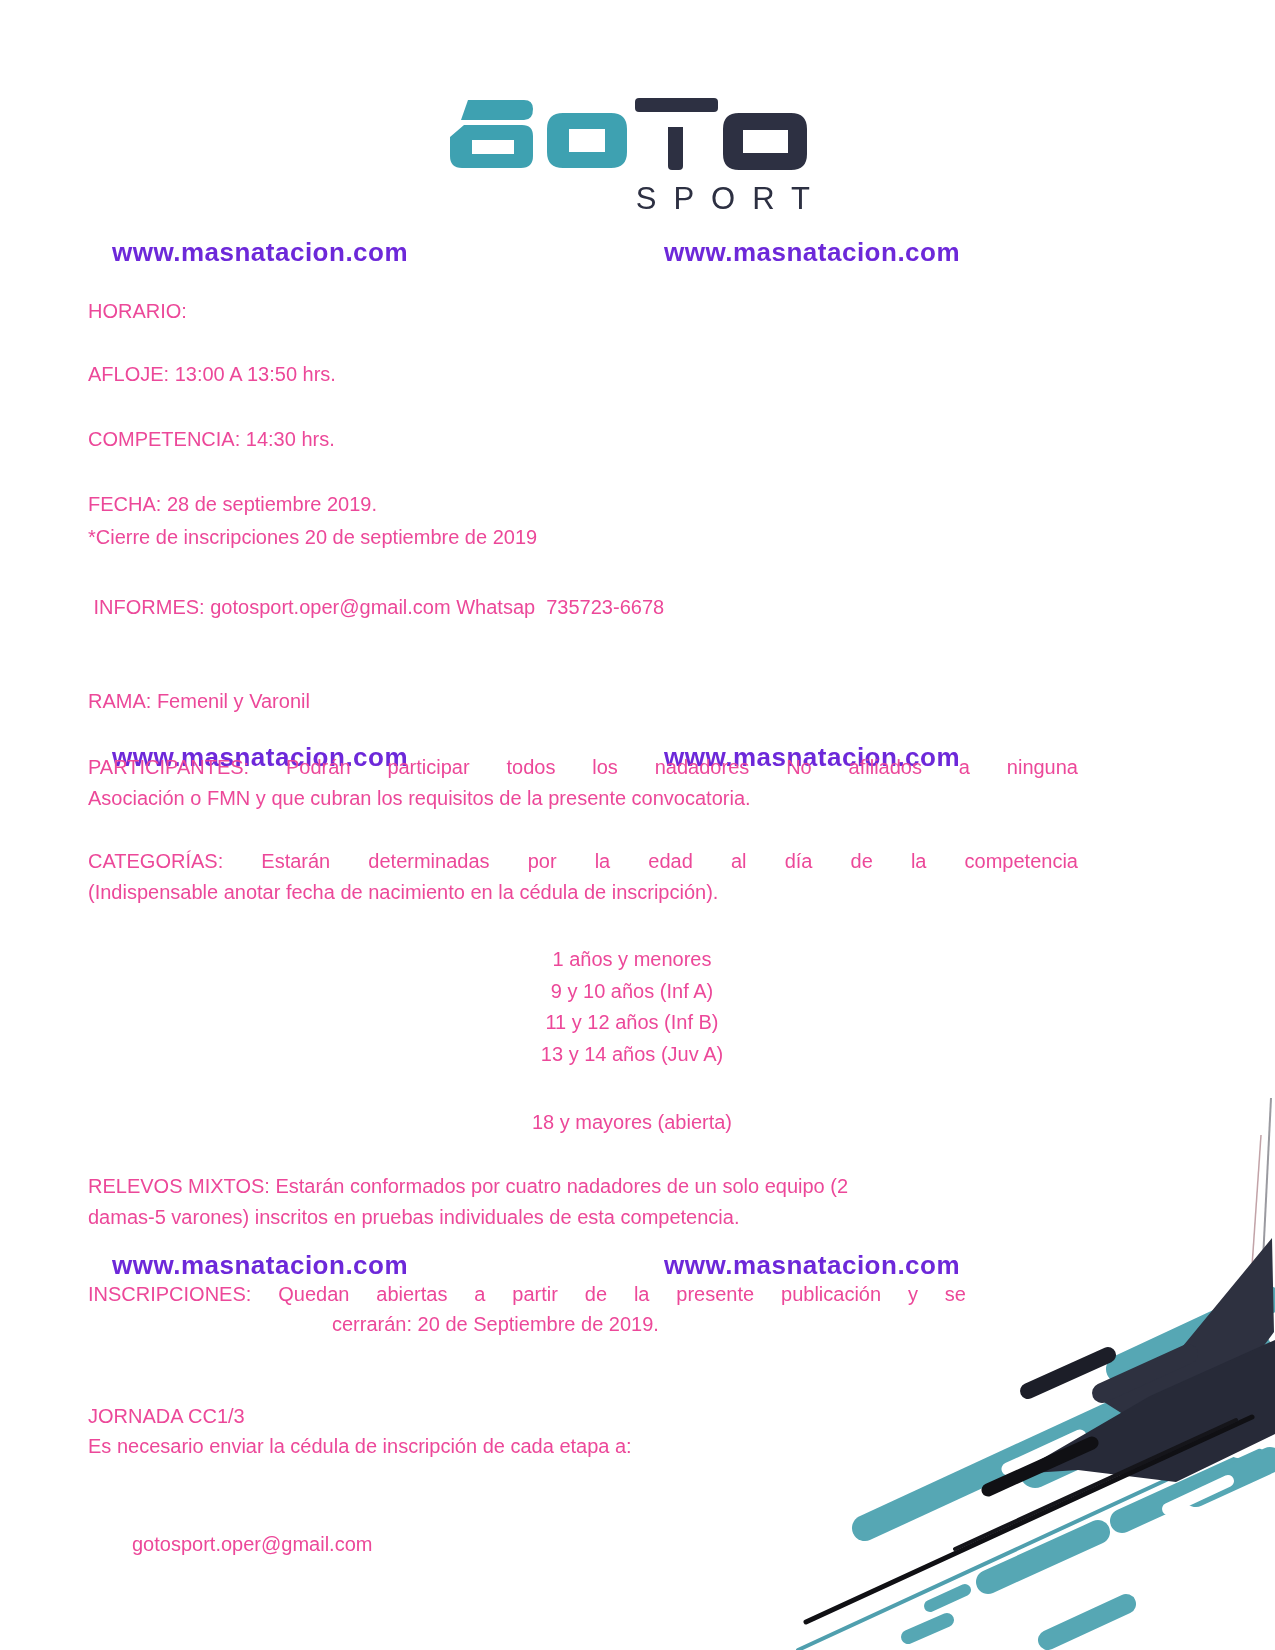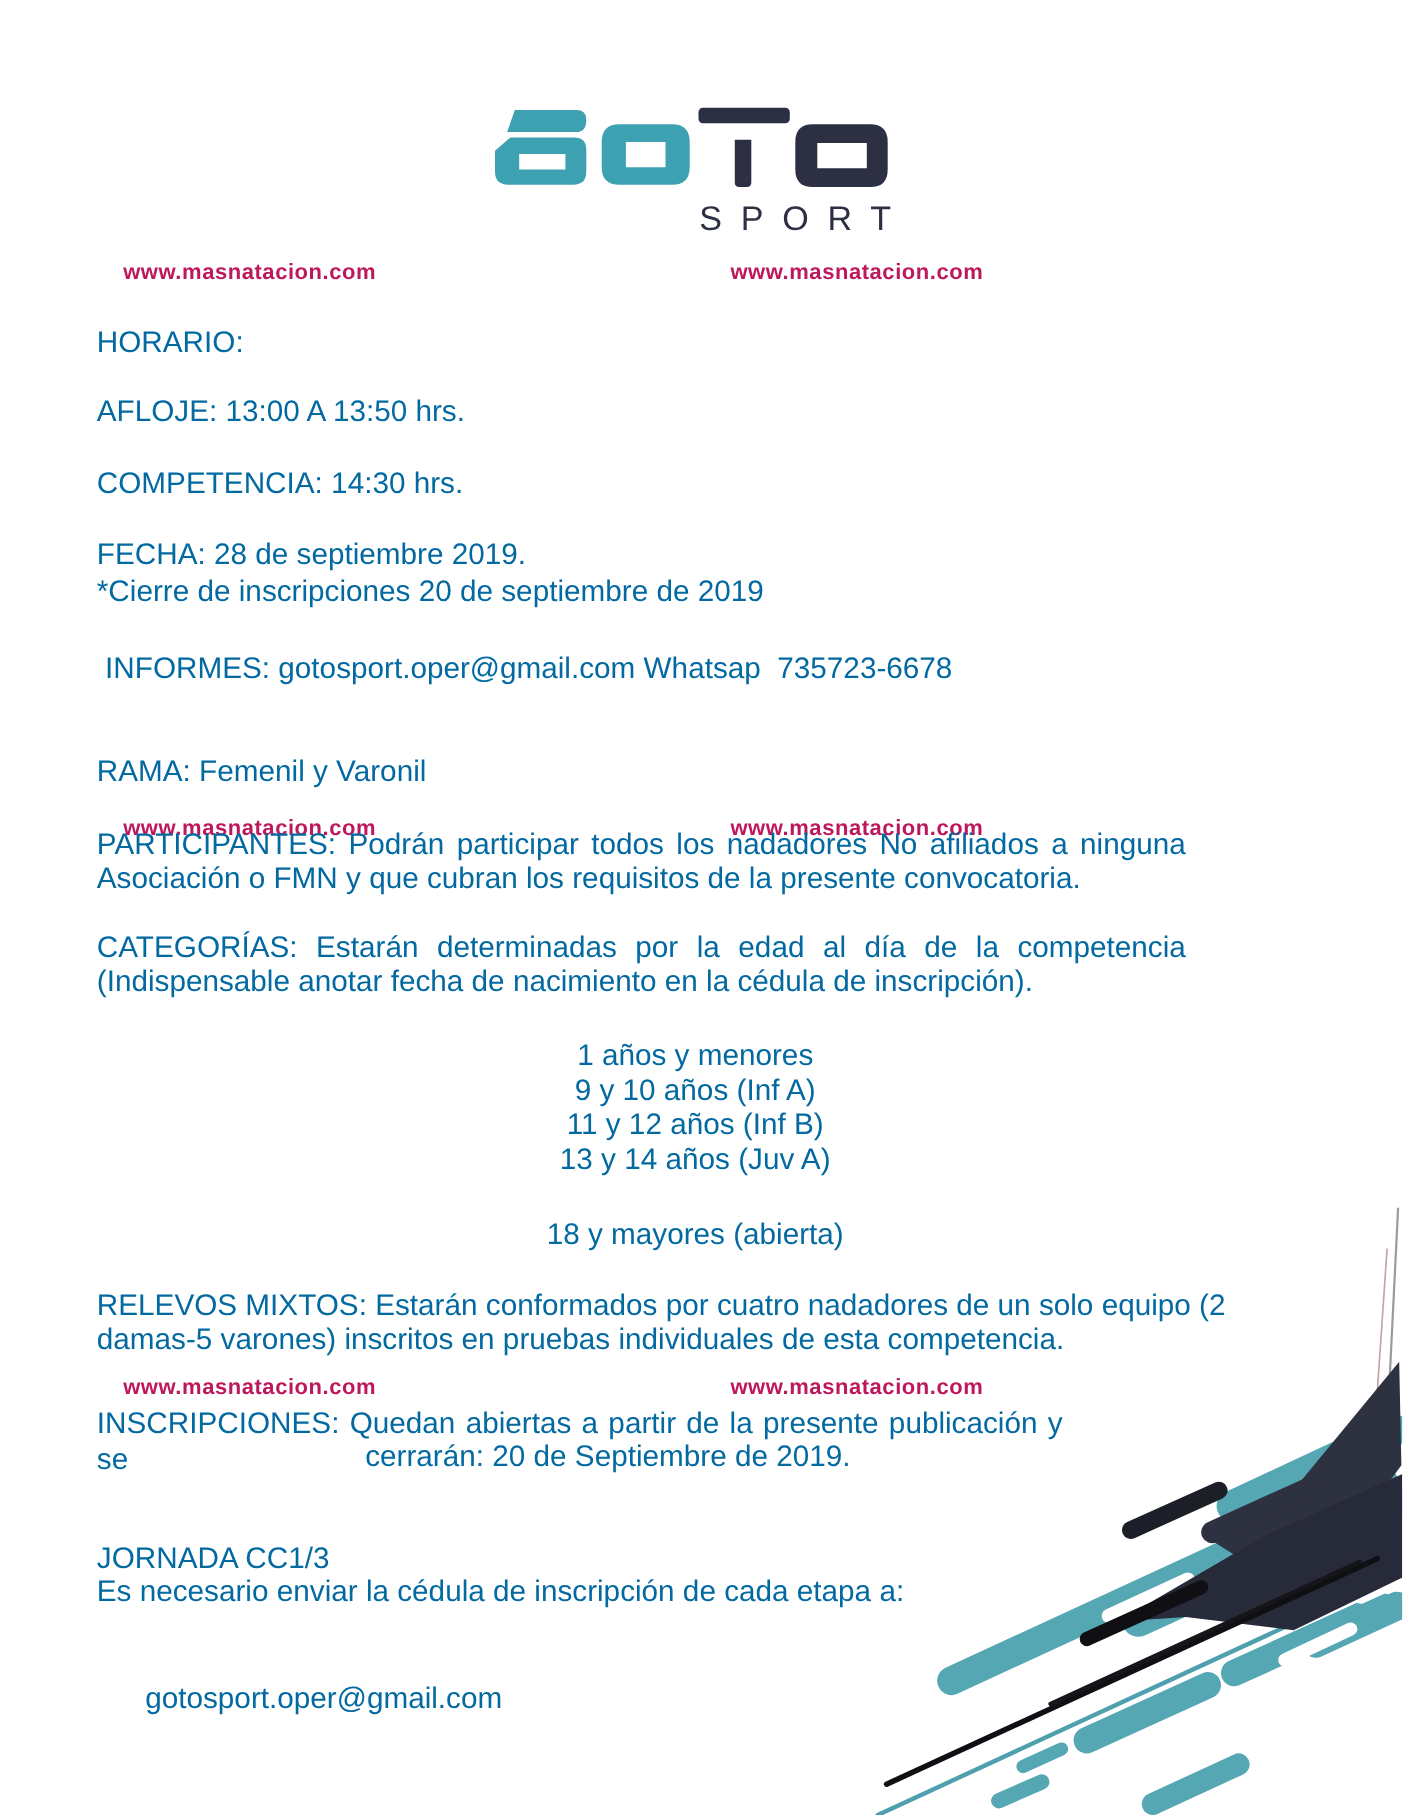--- a/index.html
+++ b/index.html
@@ -1,28 +1,28 @@
 <!DOCTYPE html>
 <html><head>
 <meta charset="utf-8">
 <style>
   html,body { margin:0; padding:0; background:#ffffff; }
   .page {
     position:relative; width:1275px; height:1650px; background:#ffffff;
     overflow:hidden; font-family:"Liberation Sans", sans-serif; color:#0b0b0b;
   }
   .line {
-    position:absolute; left:88px; font-size:27px; line-height:32px;
-    white-space:pre-wrap; z-index:2; color:#0369a1;
+    position:absolute; left:88px; font-size:20px; line-height:32px;
+    white-space:pre-wrap; z-index:2; color:#ec4899;
   }
   .just  { width:990px; text-align:justify; text-align-last:justify; }
   .just-narrow { width:878px; text-align:justify; text-align-last:justify; }
   .center-line { width:1088px; text-align:center; }
   .wm {
-    position:absolute; font-size:20px; font-weight:700; color:#be185d;
+    position:absolute; font-size:26px; font-weight:700; color:#6d28d9;
     letter-spacing:0.5px; z-index:0; white-space:pre;
   }
   .logo-svg { position:absolute; left:448px; top:92px; width:362px; height:86px; z-index:1; }
   .logo-sport {
     position:absolute; left:448px; top:181px; width:379px; text-align:right;
     font-size:31px; font-weight:400; letter-spacing:17px; color:#2d3042; z-index:1;
   }
   .deco-svg { position:absolute; left:775px; top:1075px; width:500px; height:575px; z-index:1; }
 </style>
 </head>

